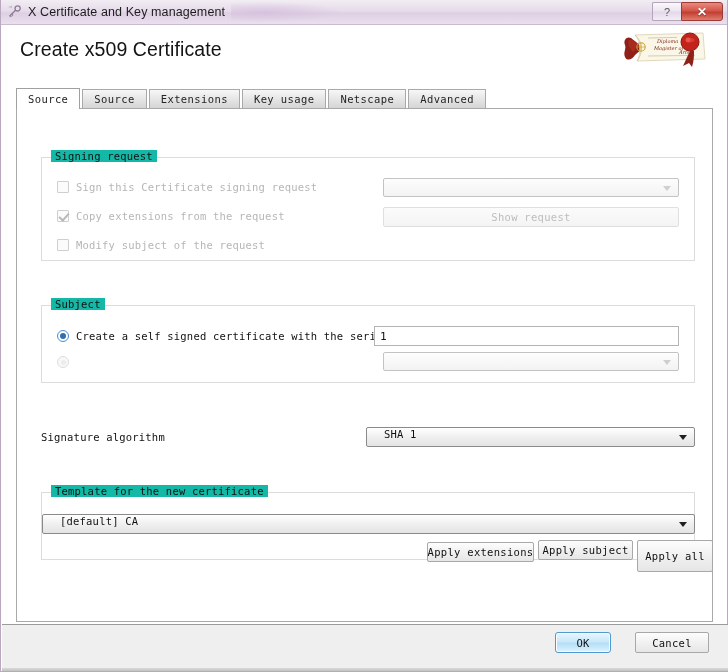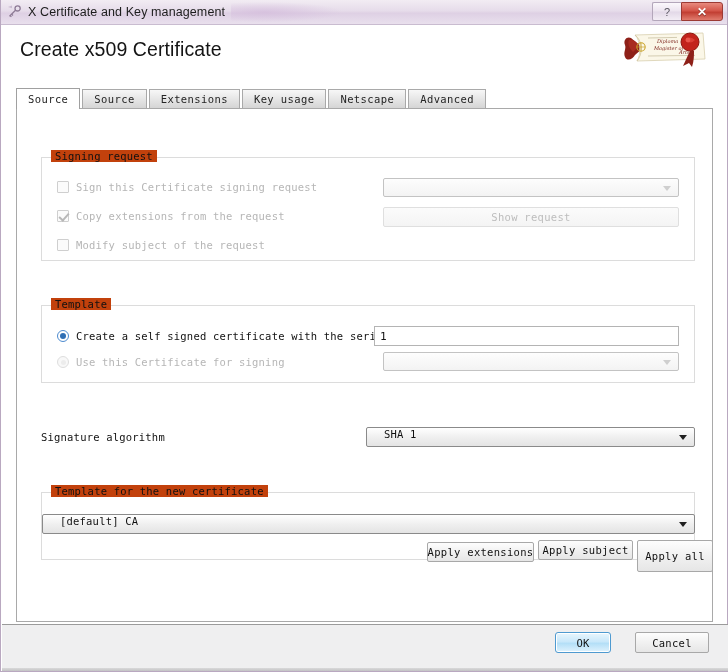--- a/index.html
+++ b/index.html
@@ -156,21 +156,21 @@
   
   .group {
     position: absolute;
     box-sizing: border-box;
     border: 1px solid #dcdcdc;
   }
   .group > .group-title {
     position: absolute;
     top: -8px; left: 9px;
     padding: 0 4px;
-    background: #c2410c;
+    background: #14b8a6;
     font-family: "DejaVu Sans Mono", monospace;
     font-size: 10.5px;
     color: #111111;
     letter-spacing: .2px;
     white-space: nowrap;
   }
 
   
   .mono {
     font-family: "DejaVu Sans Mono", monospace;
@@ -407,30 +407,29 @@
 
       <div class="combo" style="left:341px; top:20px; width:296px; height:19px;">
         <span></span>
         <span class="arrow"></span>
       </div>
 
       <div class="btn disabled" style="left:341px; top:49px; width:296px; height:20px;">Show request</div>
     </div>
 
     <div class="group" style="left:24px; top:196px; width:654px; height:78px;">
-      <span class="group-title">Template</span>
+      <span class="group-title">Subject</span>
 
       <div class="ctl-row" style="left:15px; top:22px;">
         <span class="radio on"></span>
         <span class="mono">Create a self signed certificate with the serial</span>
       </div>
 
       <div class="ctl-row" style="left:15px; top:48px;">
         <span class="radio off"></span>
-        <span class="mono disabled-text">Use this Certificate for signing</span>
       </div>
 
       <div class="textinput" style="left:332px; top:20px; width:305px; height:20px;">1</div>
 
       <div class="combo" style="left:341px; top:46px; width:296px; height:19px;">
         <span></span>
         <span class="arrow"></span>
       </div>
     </div>
 

